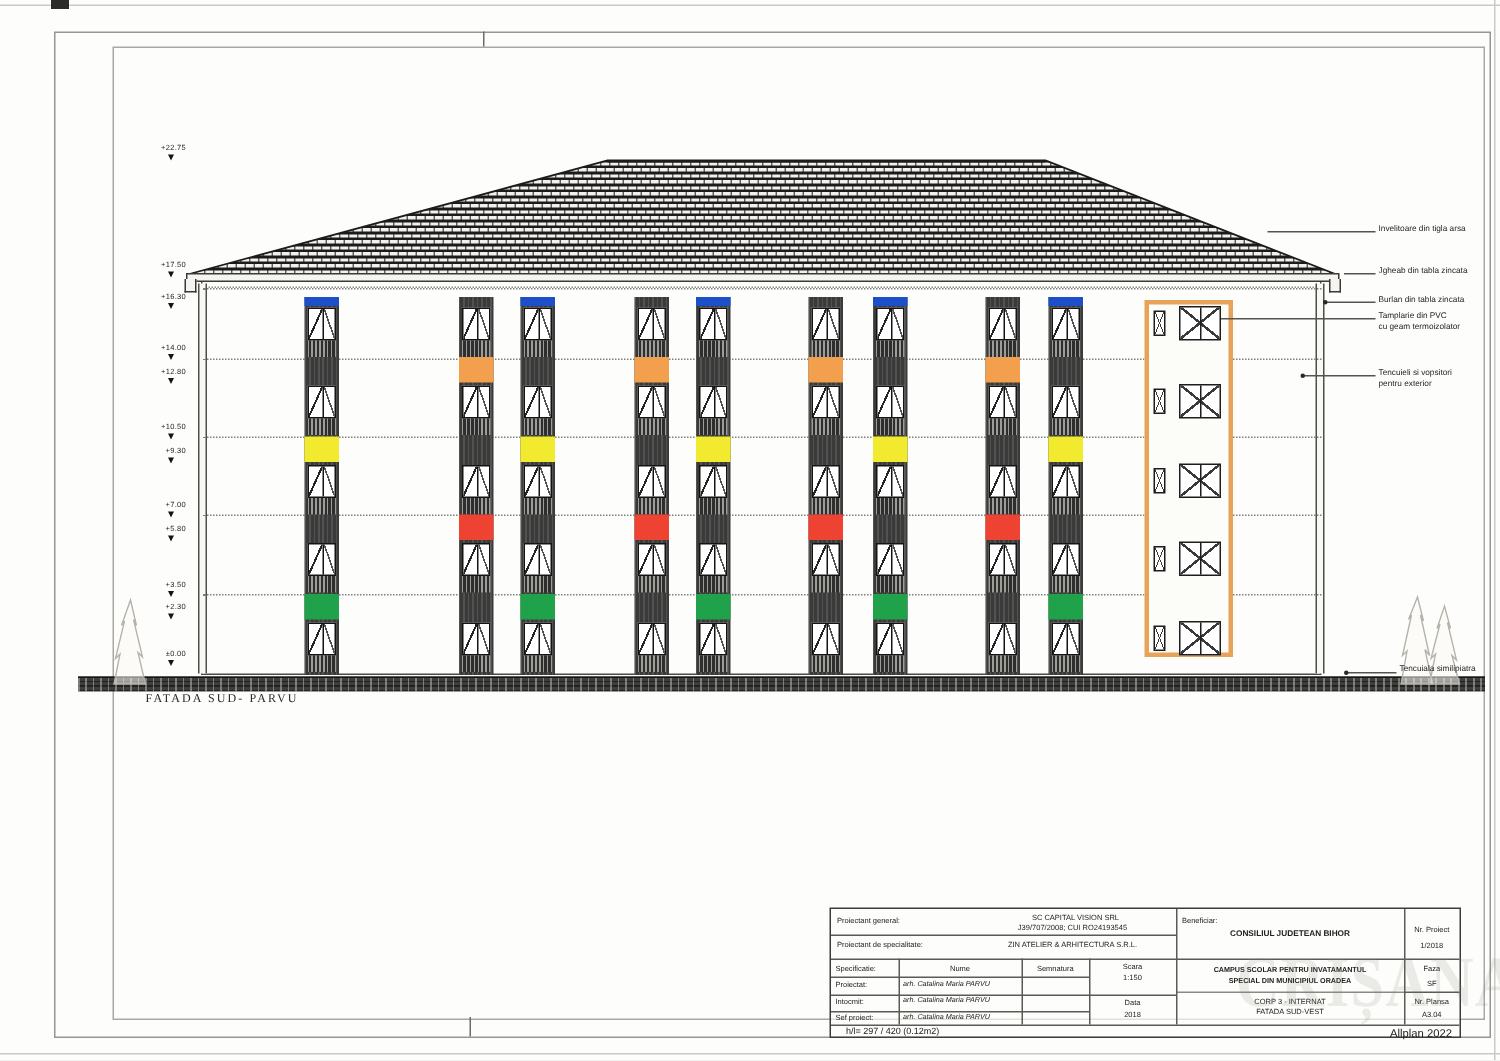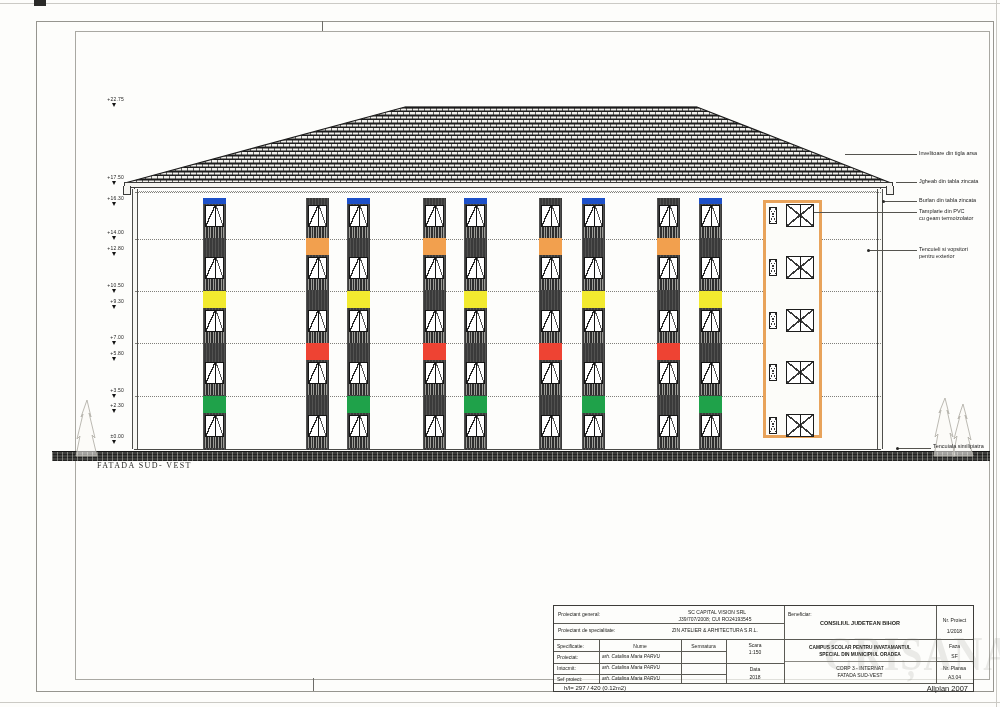--- a/index.html
+++ b/index.html
@@ -478,21 +478,21 @@
         <div class="nw">Tencuieli si vopsitori</div>
         <div class="nw">pentru exterior</div>
       </div>
       <div class="abs leader" style="left: 868px; top: 250px; width: 49px;"></div>
       <div class="abs ldot" style="left: 867px; top: 249px;"></div>
       <div class="anno nw" style="left: 933px; top: 443px; width: 60px;">Tencuiala similipiatra</div>
       <div class="abs leader" style="left: 897px; top: 448px; width: 34px;"></div>
       <div class="abs ldot" style="left: 896px; top: 447px;"></div>
     </div>
 
-  <div class="abs fatada-label nw">FATADA SUD- VEST</div>
+  <div class="abs fatada-label nw">FATADA SUD- PARVU</div>
 
   <div class="abs tb">
 
     <div class="ln hl" style="left:0;top:17px;width:230px;"></div>
     <div class="ln hl" style="left:0;top:33px;width:419px;"></div>
     <div class="ln hl" style="left:0;top:77px;width:419px;"></div>
     <div class="ln hl" style="left:0;top:45px;width:172px;"></div>
     <div class="ln hl" style="left:0;top:57px;width:230px;"></div>
     <div class="ln hl" style="left:0;top:68px;width:172px;"></div>
     <div class="ln hl" style="left:230px;top:55px;width:152px;background:#8a8983;"></div>
@@ -533,17 +533,17 @@
     <div class="txt tc b t48" style="left:230px;top:46px;width:152px;">SPECIAL DIN MUNICIPIUL ORADEA</div>
     <div class="txt tc" style="left:230px;top:59px;width:152px;">CORP 3 - INTERNAT</div>
     <div class="txt tc" style="left:230px;top:66px;width:152px;">FATADA SUD-VEST</div>
 
     <div class="txt tc" style="left:382px;top:37px;width:37px;">Faza</div>
     <div class="txt tc" style="left:382px;top:47px;width:37px;">SF</div>
     <div class="txt tc" style="left:382px;top:59px;width:37px;">Nr. Plansa</div>
     <div class="txt tc" style="left:382px;top:68px;width:37px;">A3.04</div>
 
     <div class="txt t6" style="left:10px;top:79px;">h/l= 297 / 420 (0.12m2)</div>
-    <div class="txt allplan" style="left:300px;top:78px;width:114px;text-align:right;">Allplan 2007</div>
+    <div class="txt allplan" style="left:300px;top:78px;width:114px;text-align:right;">Allplan 2022</div>
   </div>
 
   <div class="abs wm nw">CRIȘANA</div>
 </div>
 
 </body></html>

